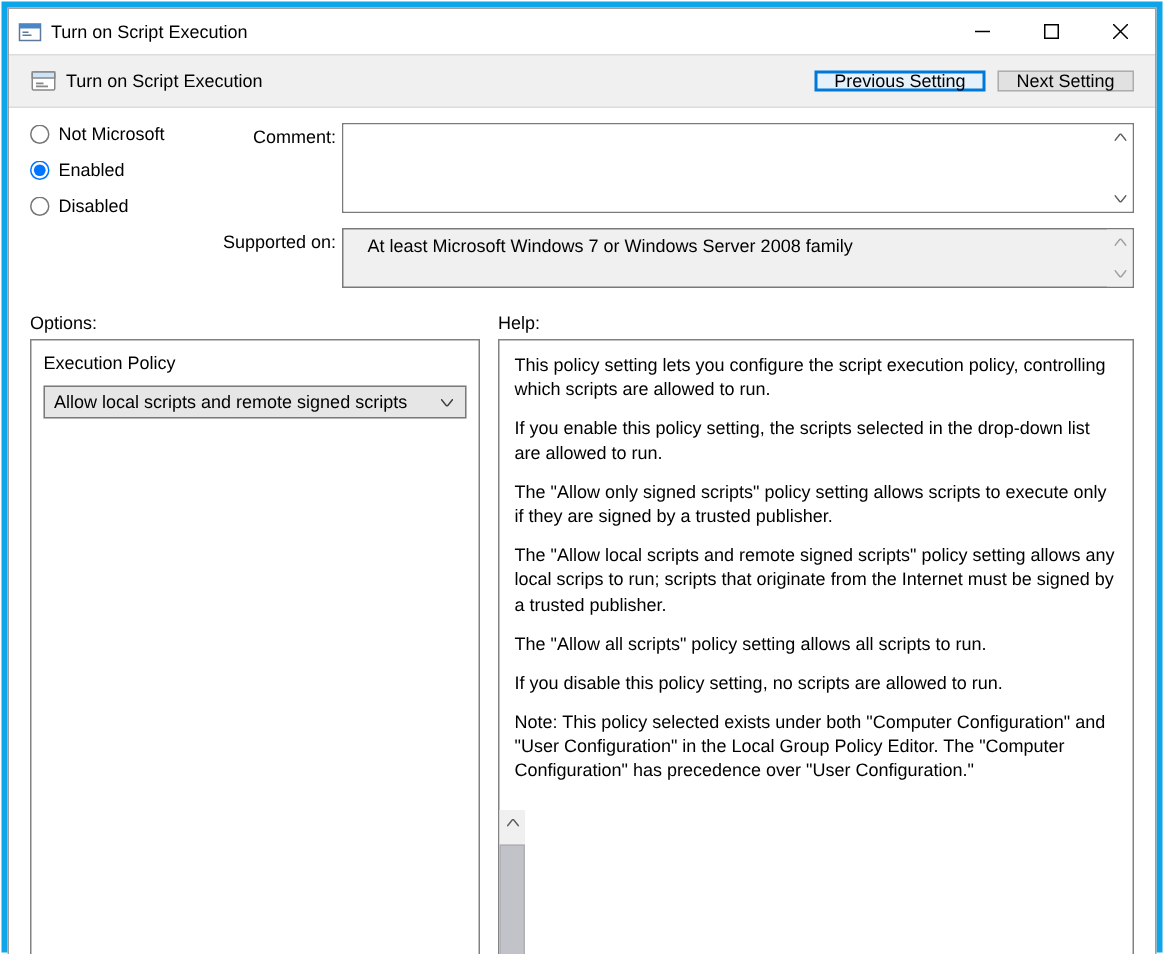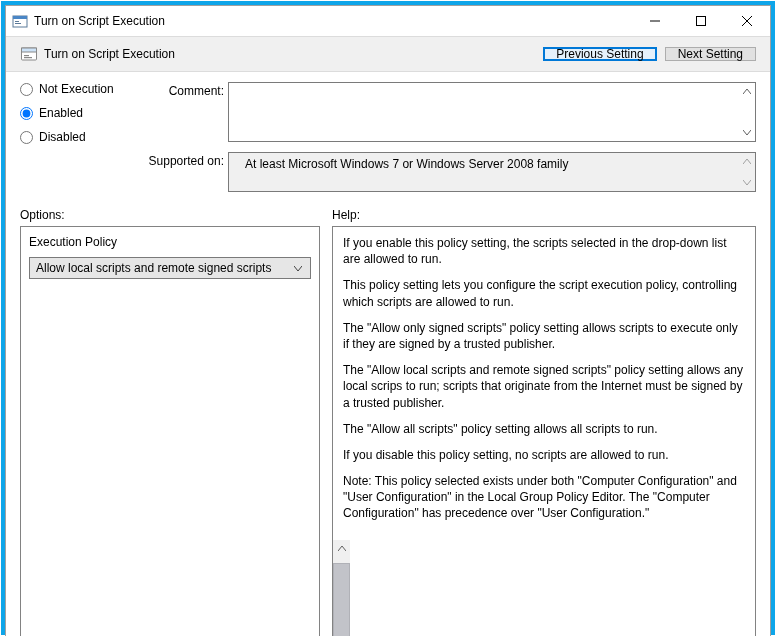--- a/index.html
+++ b/index.html
@@ -104,21 +104,21 @@
       <span class="htitle">Turn on Script Execution</span>
       <span class="hspacer"></span>
       <div class="wbtn selected">Previous Setting</div>
       <div class="wbtn">Next Setting</div>
     </div>
 
     <div class="topregion">
       <div class="radiogroup">
         <label class="radioitem">
           <input type="radio" name="state" style="">
-          <span>Not Execution</span>
+          <span>Not Microsoft</span>
         </label>
         <label class="radioitem">
           <input type="radio" name="state" checked="" style="">
           <span>Enabled</span>
         </label>
         <label class="radioitem">
           <input type="radio" name="state" style="">
           <span>Disabled</span>
         </label>
       </div>
@@ -175,22 +175,22 @@
           <span class="chev">
             <svg width="8" height="5">
                 <polyline points="0,0 4,5 8,0" fill="none" stroke="#404040"></polyline>
               </svg>
           </span>
         </div>
       </div>
 
       <div class="panel help">
         <div class="help-body">
+          <p>This policy setting lets you configure the script execution policy, controlling which scripts are allowed to run.</p>
           <p>If you enable this policy setting, the scripts selected in the drop-down list are allowed to run.</p>
-          <p>This policy setting lets you configure the script execution policy, controlling which scripts are allowed to run.</p>
           <p>The "Allow only signed scripts" policy setting allows scripts to execute only if they are signed by a trusted publisher.</p>
           <p>The "Allow local scripts and remote signed scripts" policy setting allows any local scrips to run; scripts that originate from the Internet must be signed by a trusted publisher.</p>
           <p>The "Allow all scripts" policy setting allows all scripts to run.</p>
           <p>If you disable this policy setting, no scripts are allowed to run.</p>
           <p>Note: This policy selected exists under both "Computer Configuration" and "User Configuration" in the Local Group Policy Editor. The "Computer Configuration" has precedence over "User Configuration."</p>
         </div>
         <div class="help-scroll">
           <div class="arrow">
             <svg width="8" height="5">
                 <polyline points="0,5 4,0 8,5" fill="none" stroke="#606060"></polyline>

